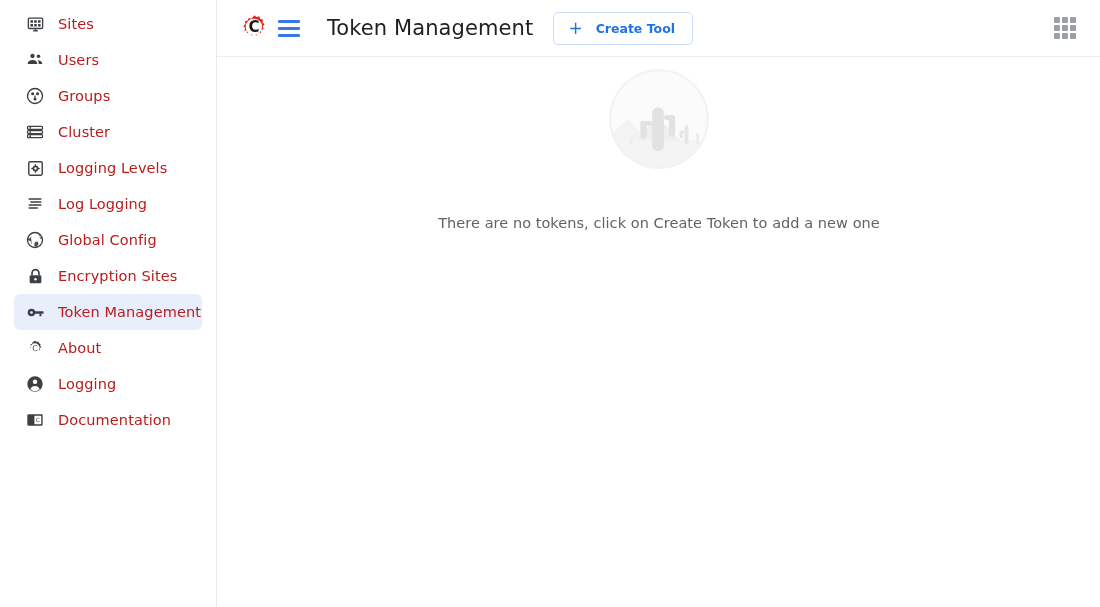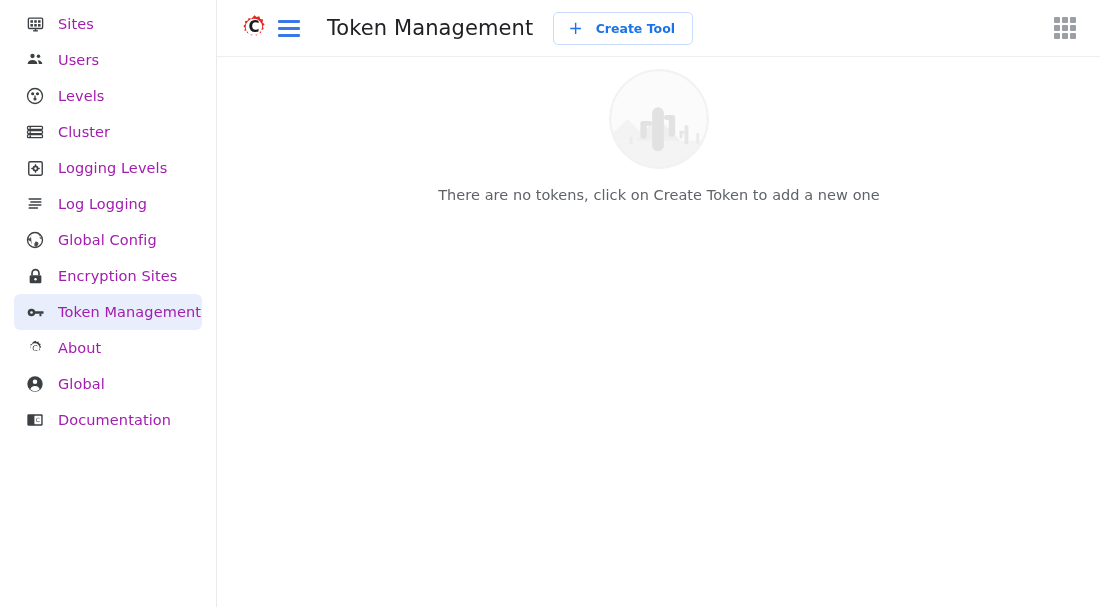--- a/index.html
+++ b/index.html
@@ -56,21 +56,21 @@
     display: flex;
     align-items: center;
     justify-content: center;
     margin-right: 12px;
     color: #3c4043;
   }
   .nav-icon svg { display: block; }
 
   .nav-label {
     font-size: 14.5px;
-    color: #a21caf;
+    color: #b91c1c;
     letter-spacing: 0.1px;
     line-height: 1;
     white-space: nowrap;
   }
 
   
   #main {
     flex: 1 1 auto;
     height: 607px;
     display: flex;
@@ -180,20 +180,21 @@
   }
 
   #empty-state {
     position: absolute;
     left: 1px;
     right: 0;
     top: 12px;
     display: flex;
     flex-direction: column;
     align-items: center;
+    gap: 28px;
   }
 
   #empty-illustration {
     width: 100px;
     height: 100px;
     border-radius: 50%;
     background: #fbfbfb;
     border: 1px solid #f1f1f1;
     overflow: hidden;
     position: relative;
@@ -246,21 +247,21 @@
     <div class="nav-item">
       <span class="nav-icon">
         <svg width="20" height="20" viewBox="0 0 24 24" fill="none" stroke="#3c4043" stroke-width="1.6">
           <circle cx="12" cy="12" r="9"></circle>
           <circle cx="9.2" cy="9.3" r="1.9" fill="#3c4043" stroke="none"></circle>
           <circle cx="15" cy="9.3" r="1.9" fill="#3c4043" stroke="none"></circle>
           <circle cx="12" cy="15.6" r="1.9" fill="#3c4043" stroke="none"></circle>
           <line x1="12" y1="11.5" x2="12" y2="14"></line>
         </svg>
       </span>
-      <span class="nav-label">Levels</span>
+      <span class="nav-label">Groups</span>
     </div>
 
     <div class="nav-item">
       <span class="nav-icon">
         <svg width="20" height="20" viewBox="0 0 24 24" fill="none">
           <rect x="3" y="5.2" width="18" height="3.6" rx="1.1" stroke="#3c4043" stroke-width="1.5"></rect>
           <rect x="3" y="10.2" width="18" height="3.6" rx="1.1" stroke="#3c4043" stroke-width="1.5"></rect>
           <rect x="3" y="15.2" width="18" height="3.6" rx="1.1" stroke="#3c4043" stroke-width="1.5"></rect>
           <circle cx="6.3" cy="7" r="1.05" fill="#3c4043"></circle>
           <circle cx="6.3" cy="12" r="1.05" fill="#3c4043"></circle>
@@ -344,21 +345,21 @@
     </div>
 
     <div class="nav-item">
       <span class="nav-icon">
         <svg width="20" height="20" viewBox="0 0 24 24" fill="#3c4043">
           <circle cx="12" cy="12" r="9.2"></circle>
           <circle cx="12" cy="9.4" r="2.7" fill="#ffffff"></circle>
           <path d="M6.3 18.4c.8-2.6 3-4 5.7-4s4.9 1.4 5.7 4a9.2 9.2 0 01-11.4 0z" fill="#ffffff"></path>
         </svg>
       </span>
-      <span class="nav-label">Global</span>
+      <span class="nav-label">Logging</span>
     </div>
 
     <div class="nav-item">
       <span class="nav-icon">
         <svg width="20" height="20" viewBox="0 0 24 24" fill="none">
           <rect x="2.8" y="5.2" width="18.4" height="13.6" rx="1.4" fill="#3c4043"></rect>
           <rect x="11.3" y="6.9" width="8.2" height="10.2" rx="0.8" fill="#ffffff"></rect>
           <text x="15.4" y="14.5" font-family="DejaVu Sans, sans-serif" font-size="7" fill="#3c4043" text-anchor="middle">C</text>
         </svg>
       </span>

